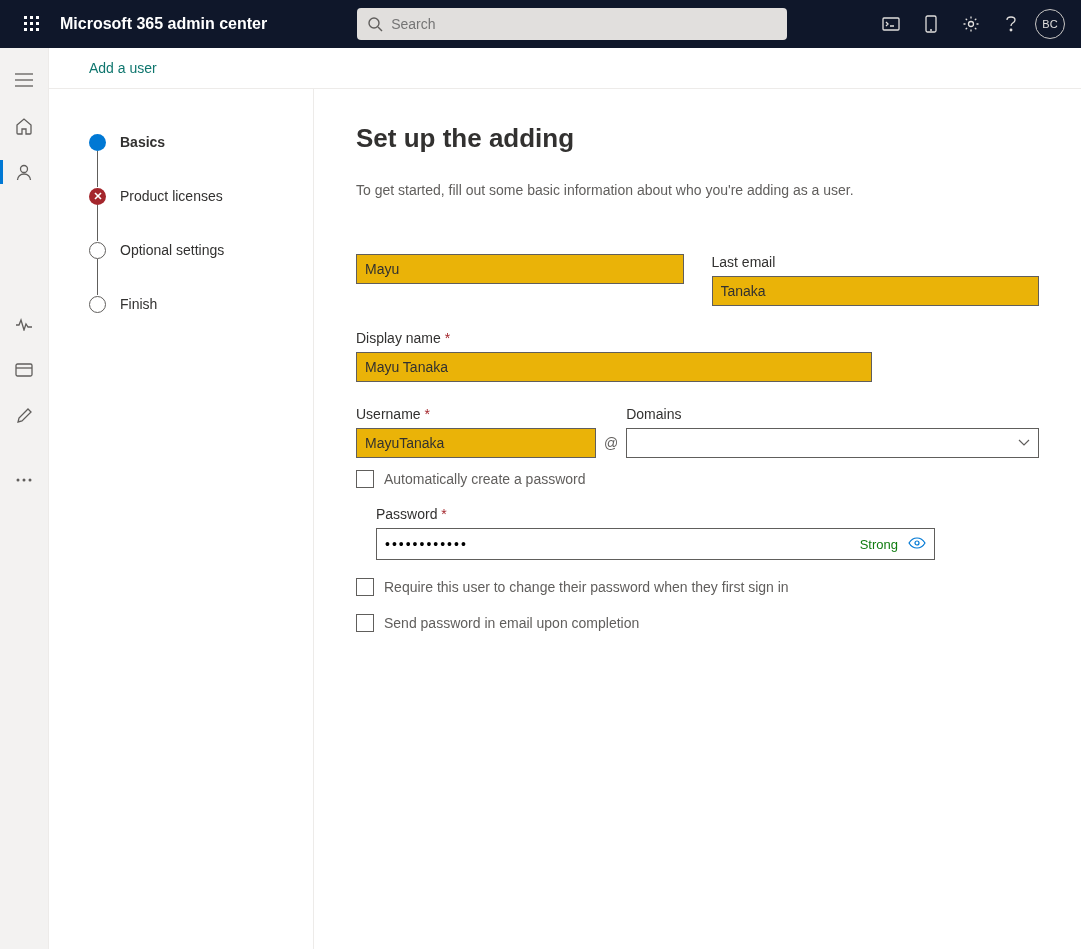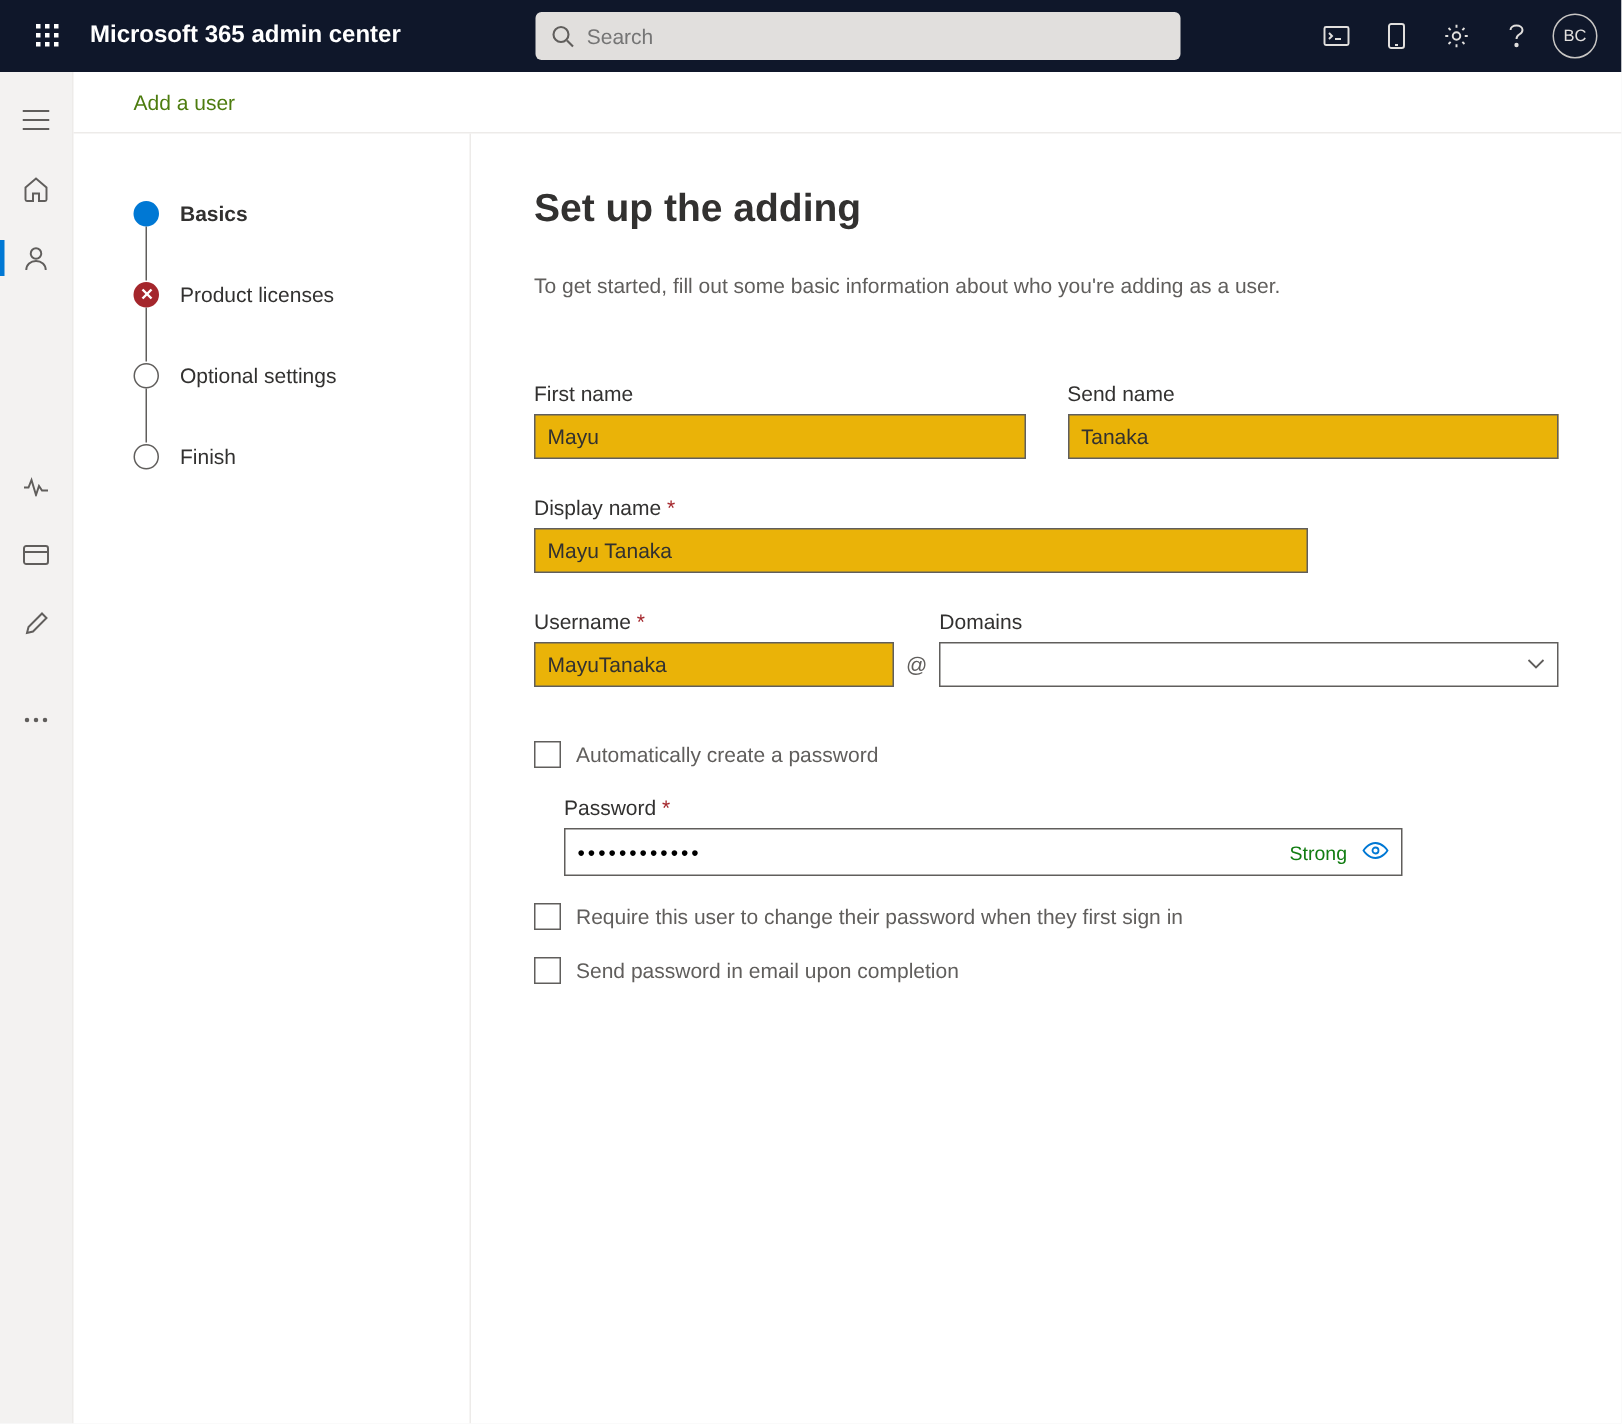--- a/index.html
+++ b/index.html
@@ -124,21 +124,21 @@
     background: #fff;
     display: flex;
     flex-direction: column;
     border-left: 1px solid #edebe9;
   }
   .page-header {
     padding: 12px 40px;
     border-bottom: 1px solid #edebe9;
     font-size: 14px;
     font-weight: 400;
-    color: #4d7c0f;
+    color: #0f766e;
   }
   .content {
     flex: 1;
     display: flex;
   }
   .steps-col {
     width: 265px;
     border-right: 1px solid #edebe9;
     padding: 44px 0 0 40px;
   }
@@ -416,37 +416,36 @@
           <div class="step-label">Finish</div>
         </div>
       </div>
 
       <div class="form-col">
         <h1 class="form-title">Set up the adding</h1>
         <p class="form-desc">To get started, fill out some basic information about who you're adding as a user.</p>
 
         <div class="row">
           <div class="field">
-            <label class="label">First name</label>
             <input class="text-input" type="text" value="Mayu" style="">
           </div>
           <div class="field">
-            <label class="label">Send name</label>
+            <label class="label">Last email</label>
             <input class="text-input" type="text" value="Tanaka" style="">
           </div>
         </div>
 
         <div class="row">
           <div class="field wide">
             <label class="label"><span>Display name</span> <span class="required">*</span></label>
             <input class="text-input" type="text" value="Mayu Tanaka" style="">
           </div>
         </div>
 
-        <div class="username-row" style="margin-bottom:36px;">
+        <div class="username-row" style="margin-bottom:12px;">
           <div class="field">
             <label class="label"><span>Username</span> <span class="required">*</span></label>
             <input class="text-input" type="text" value="MayuTanaka" style="">
           </div>
           <div class="at-sign">@</div>
           <div class="field domain-field">
             <label class="label">Domains</label>
             <div class="select-box">
               <span></span>
               <svg width="12" height="8" viewBox="0 0 12 8" fill="none" stroke="#605e5c" stroke-width="1.2">

